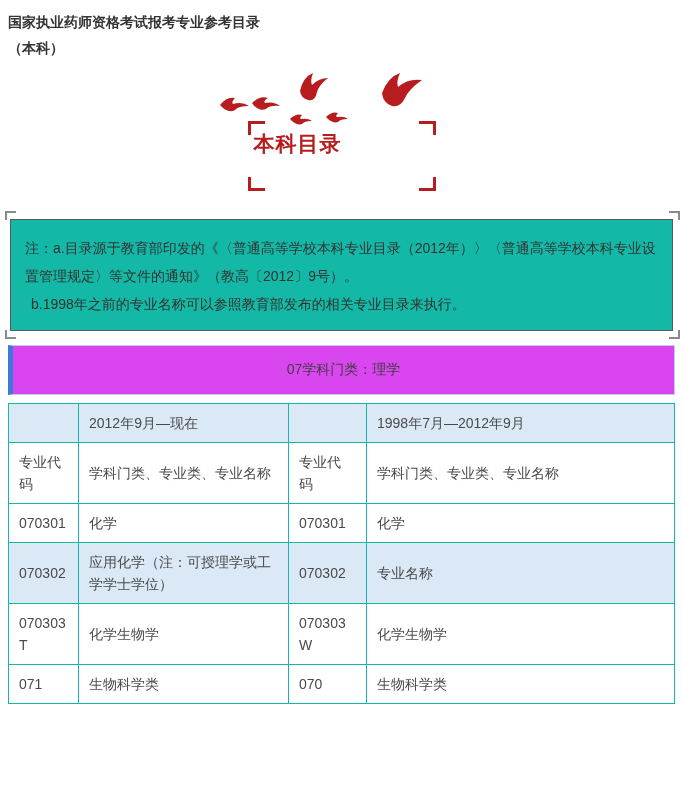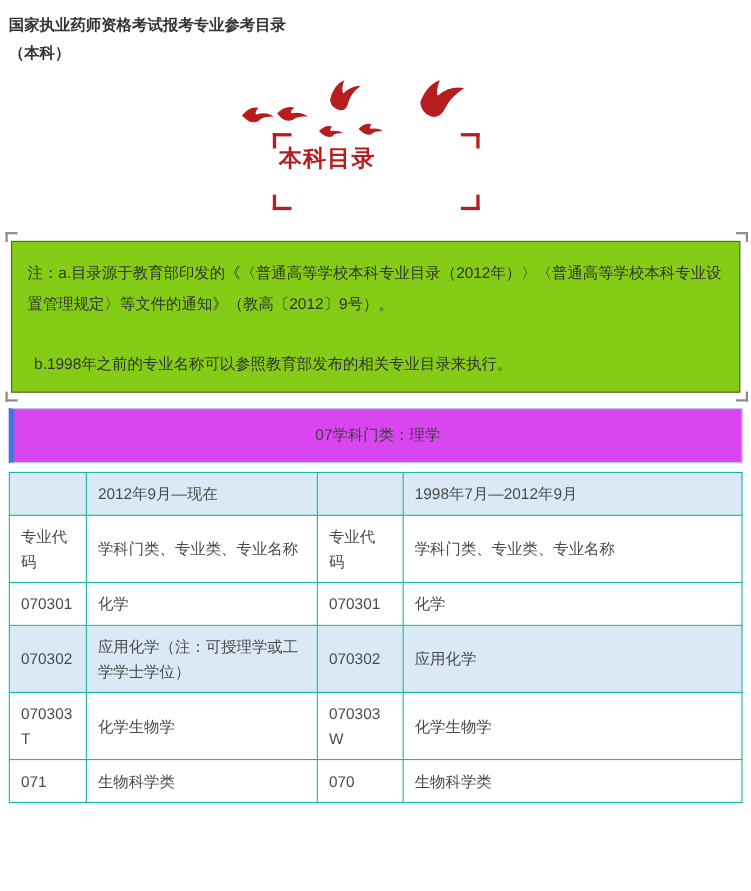--- a/index.html
+++ b/index.html
@@ -25,25 +25,25 @@
   }
   .corner{position:absolute;width:14px;height:11px;}
   .corner.tl{left:-6px;top:-2px;border-left:3px solid #b71c1f;border-top:3px solid #b71c1f;}
   .corner.tr{right:-6px;top:-2px;border-right:3px solid #b71c1f;border-top:3px solid #b71c1f;}
   .corner.bl{left:-6px;bottom:-2px;border-left:3px solid #b71c1f;border-bottom:3px solid #b71c1f;}
   .corner.br{right:-6px;bottom:-2px;border-right:3px solid #b71c1f;border-bottom:3px solid #b71c1f;}
 
   
   .note-wrap{position:relative;margin:30px 10px 0 10px;}
   .note-box{
-    border:1px solid #5a5a5a;background:#84cc16;
+    border:1px solid #5a5a5a;background:#14b8a6;
     padding:14px 16px 12px 14px;font-size:14px;color:#333;line-height:28px;
   }
   .note-box p{margin:0;}
-  .note-box p.second{margin-top:26px;text-indent:6px;}
+  .note-box p.second{text-indent:6px;}
   .mark{position:absolute;width:9px;height:7px;}
   .mark.tl{left:-5px;top:-8px;border-left:2px solid #8a8a8a;border-top:2px solid #8a8a8a;}
   .mark.tr{right:-7px;top:-8px;border-right:2px solid #8a8a8a;border-top:2px solid #8a8a8a;}
   .mark.bl{left:-5px;bottom:-8px;border-left:2px solid #8a8a8a;border-bottom:2px solid #8a8a8a;}
   .mark.br{right:-7px;bottom:-8px;border-right:2px solid #8a8a8a;border-bottom:2px solid #8a8a8a;}
 
   
   .section-bar{
     margin:14px 8px 0 8px;height:48px;background:#d946ef;
     border:1px solid #b9d0e8;border-left:5px solid #3b7ad8;
@@ -132,21 +132,21 @@
       <tr class="">
         <td>070301</td>
         <td>化学</td>
         <td class="c3">070301</td>
         <td>化学</td>
       </tr>
       <tr class="blue">
         <td>070302</td>
         <td>应用化学（注：可授理学或工学学士学位）</td>
         <td class="c3">070302</td>
-        <td>应用化学</td>
+        <td>专业名称</td>
       </tr>
       <tr class="">
         <td>070303T</td>
         <td>化学生物学</td>
         <td class="c3">070303W</td>
         <td>化学生物学</td>
       </tr>
       <tr class="">
         <td>071</td>
         <td>生物科学类</td>

